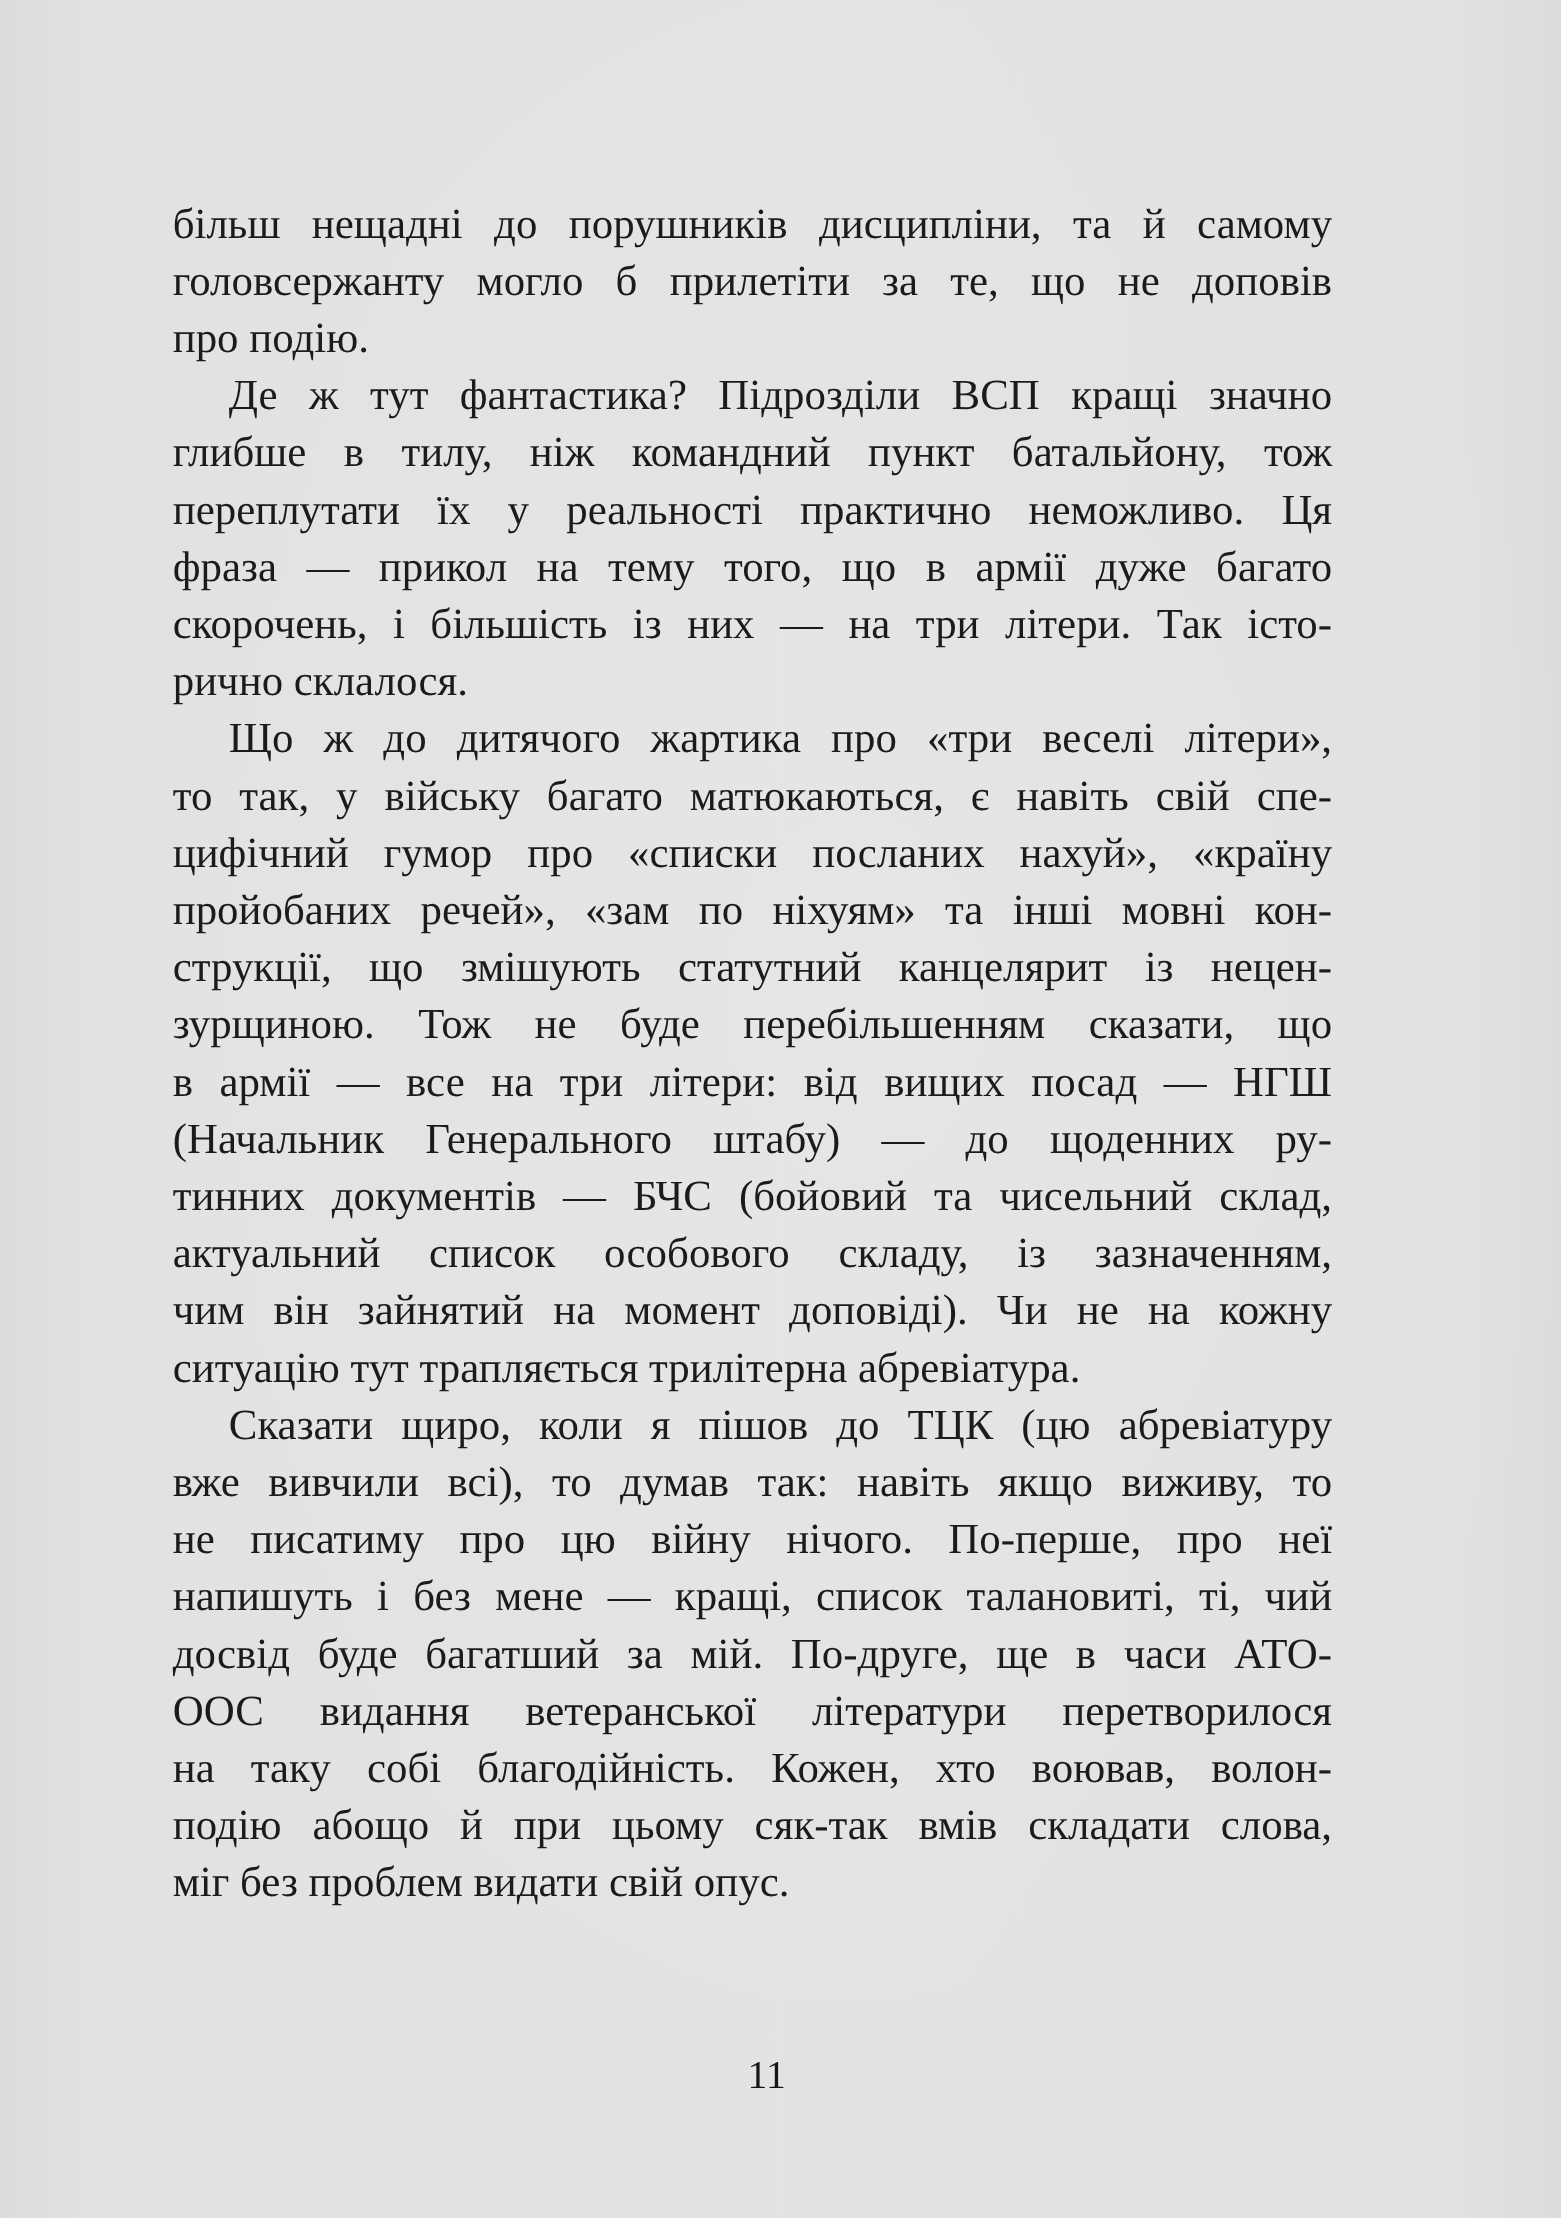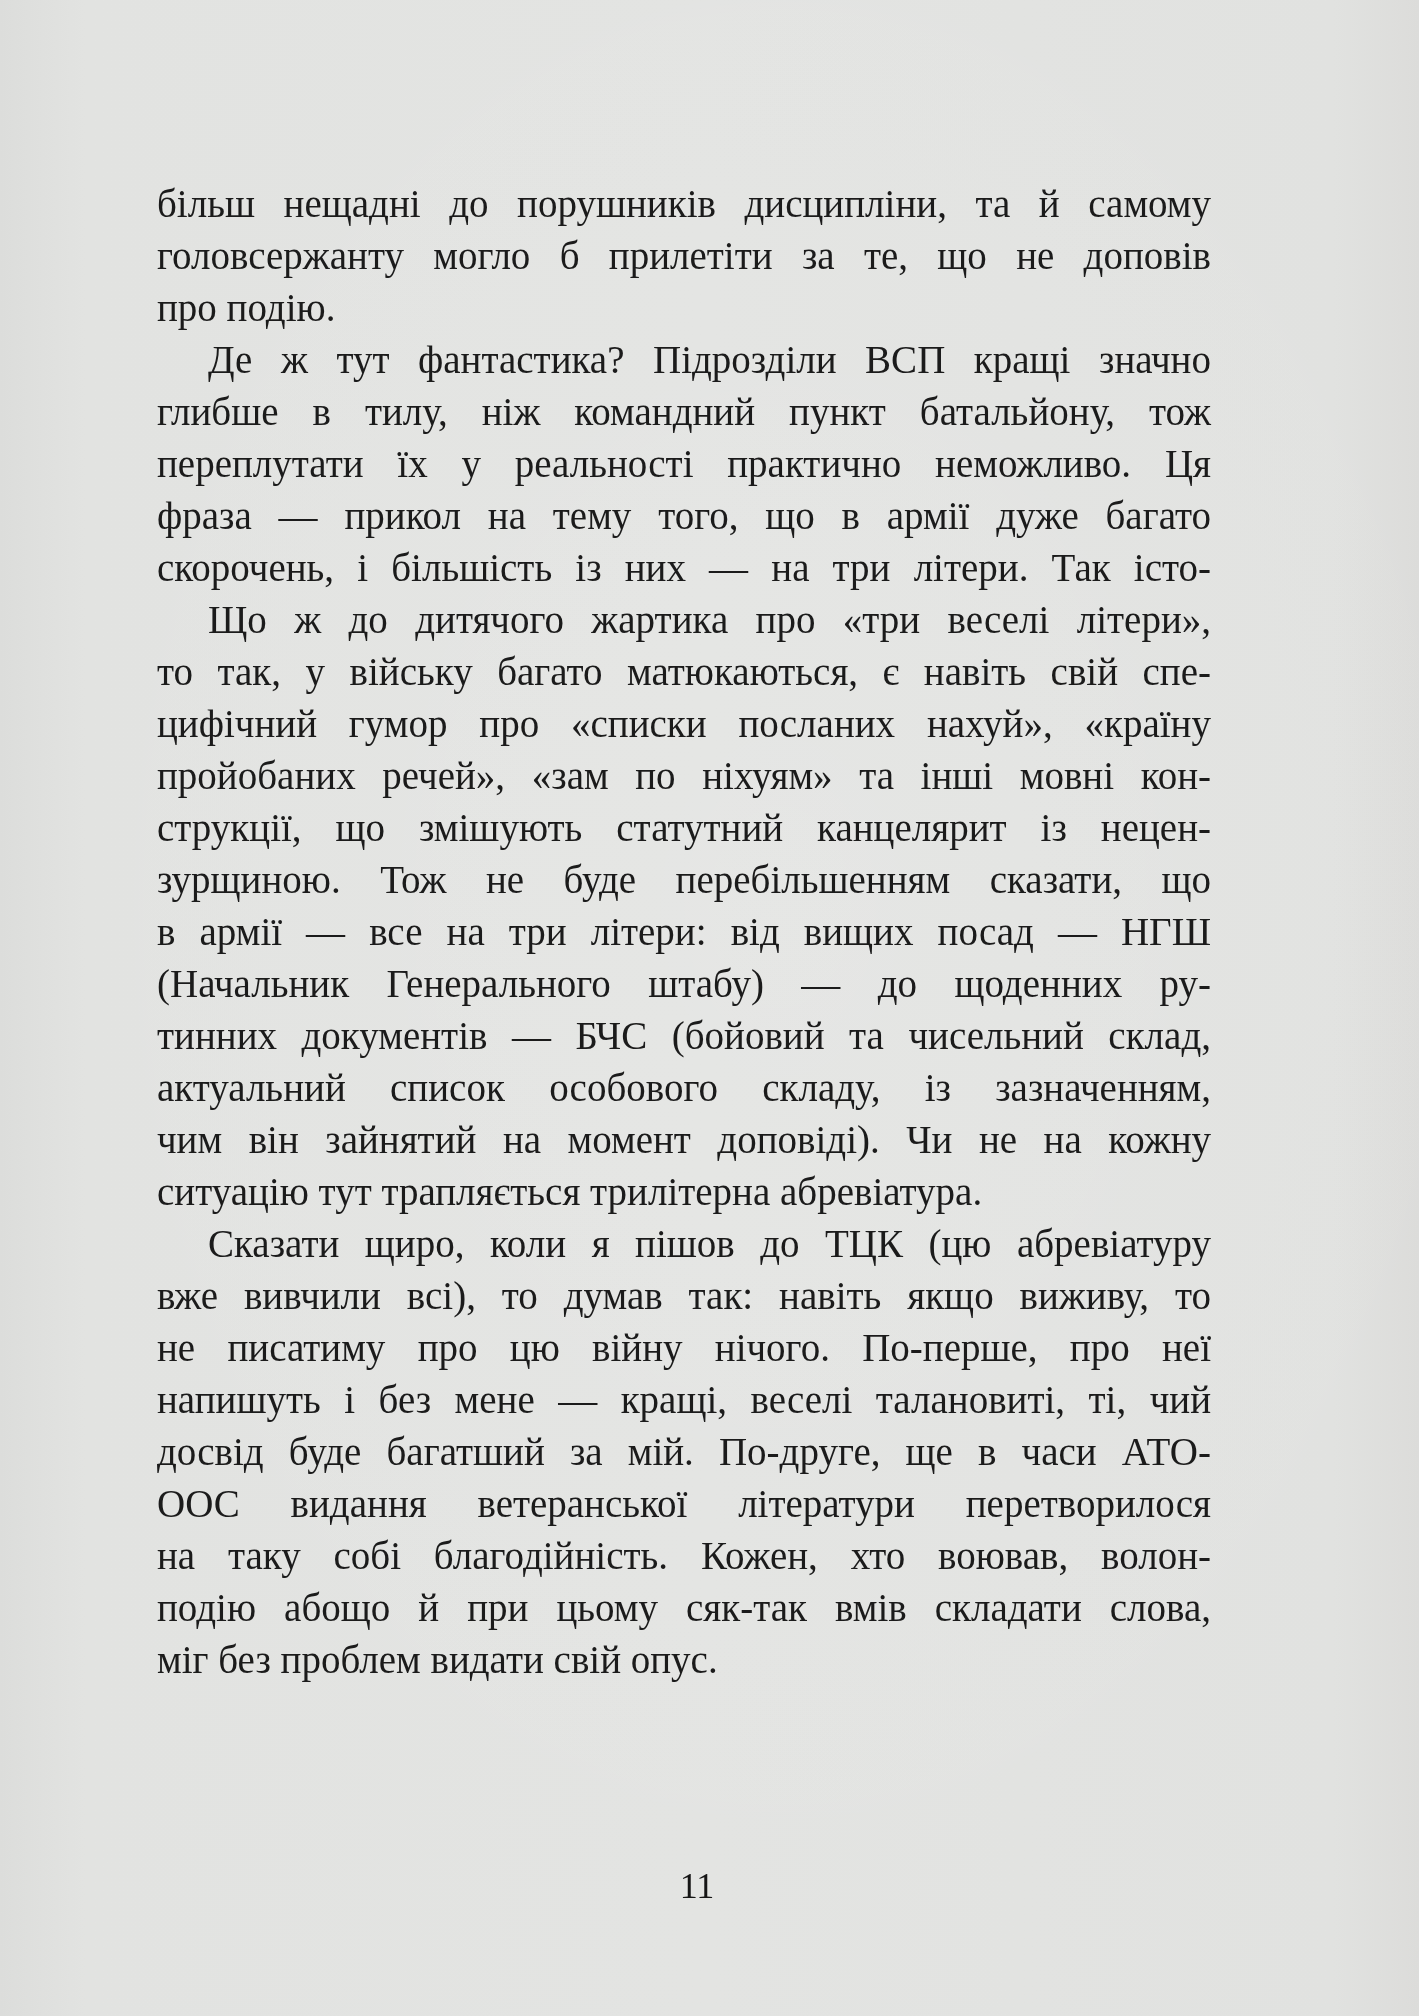--- a/index.html
+++ b/index.html
@@ -65,36 +65,37 @@
 <div class="page">
   <div class="text-block">
     <span class="line">більш нещадні до порушників дисципліни, та й самому</span>
     <span class="line">головсержанту могло б прилетіти за те, що не доповів</span>
     <span class="line last">про подію.</span>
     <span class="line indent">Де ж тут фантастика? Підрозділи ВСП кращі значно</span>
     <span class="line">глибше в тилу, ніж командний пункт батальйону, тож</span>
     <span class="line">переплутати їх у реальності практично неможливо. Ця</span>
     <span class="line">фраза — прикол на тему того, що в армії дуже багато</span>
     <span class="line">скорочень, і більшість із них — на три літери. Так істо-</span>
+    <span class="line last">рично склалося.</span>
     <span class="line indent">Що ж до дитячого жартика про «три веселі літери»,</span>
     <span class="line">то так, у війську багато матюкаються, є навіть свій спе-</span>
     <span class="line">цифічний гумор про «списки посланих нахуй», «країну</span>
     <span class="line">пройобаних речей», «зам по ніхуям» та інші мовні кон-</span>
     <span class="line">струкції, що змішують статутний канцелярит із нецен-</span>
     <span class="line">зурщиною. Тож не буде перебільшенням сказати, що</span>
     <span class="line">в армії — все на три літери: від вищих посад — НГШ</span>
     <span class="line">(Начальник Генерального штабу) — до щоденних ру-</span>
     <span class="line">тинних документів — БЧС (бойовий та чисельний склад,</span>
     <span class="line">актуальний список особового складу, із зазначенням,</span>
     <span class="line">чим він зайнятий на момент доповіді). Чи не на кожну</span>
     <span class="line last">ситуацію тут трапляється трилітерна абревіатура.</span>
     <span class="line indent">Сказати щиро, коли я пішов до ТЦК (цю абревіатуру</span>
     <span class="line">вже вивчили всі), то думав так: навіть якщо виживу, то</span>
     <span class="line">не писатиму про цю війну нічого. По-перше, про неї</span>
-    <span class="line">напишуть і без мене — кращі, веселі талановиті, ті, чий</span>
+    <span class="line">напишуть і без мене — кращі, список талановиті, ті, чий</span>
     <span class="line">досвід буде багатший за мій. По-друге, ще в часи АТО-</span>
     <span class="line">ООС видання ветеранської літератури перетворилося</span>
     <span class="line">на таку собі благодійність. Кожен, хто воював, волон-</span>
     <span class="line">подію абощо й при цьому сяк-так вмів складати слова,</span>
     <span class="line last">міг без проблем видати свій опус.</span>
   </div>
 
   <div class="page-number">11</div>
 </div>
 

